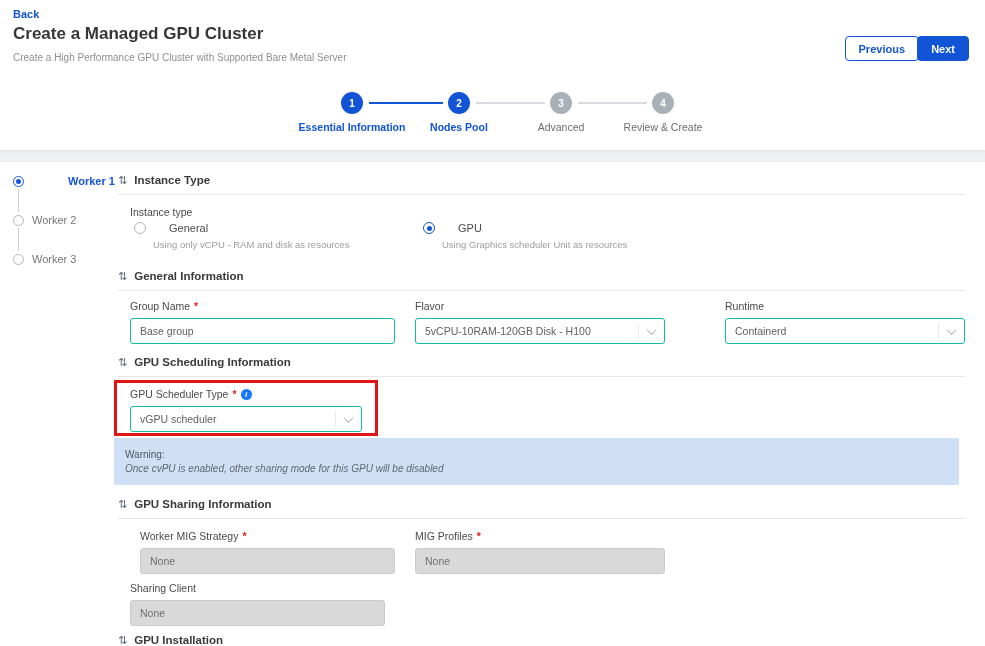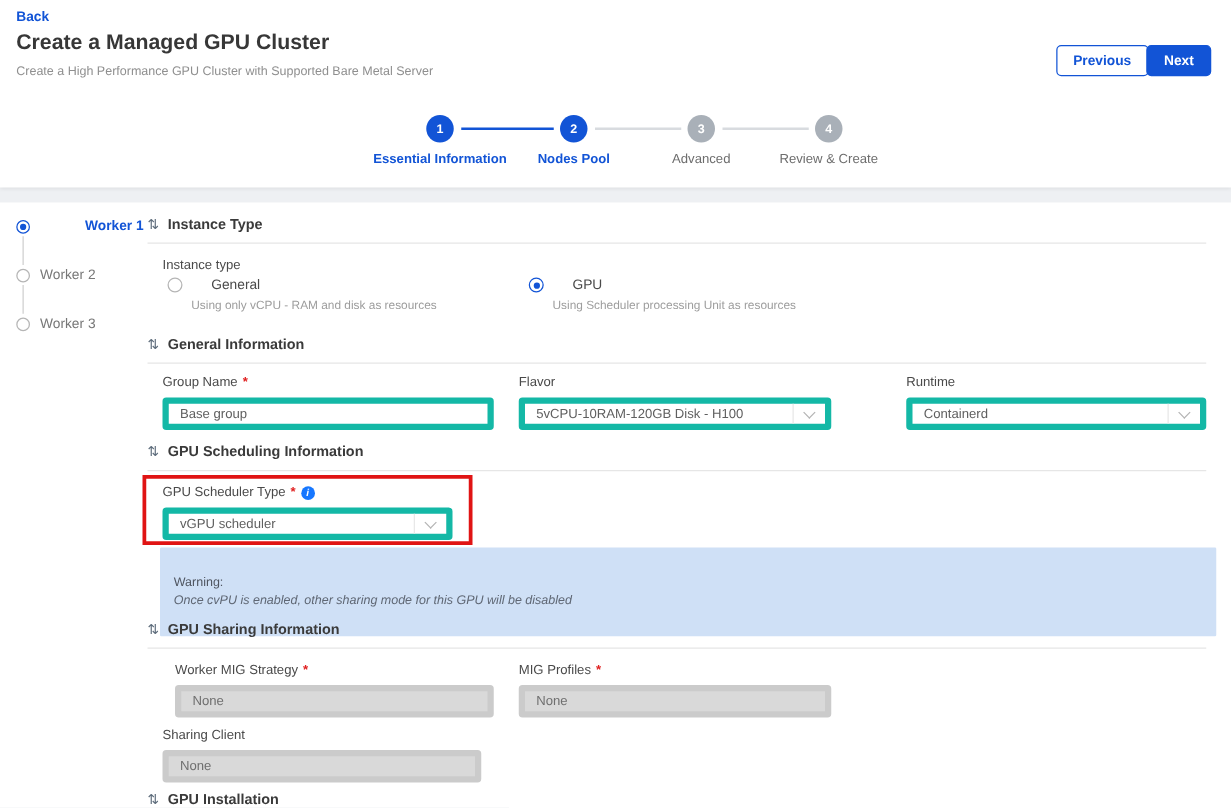--- a/index.html
+++ b/index.html
@@ -73,21 +73,21 @@
     display:flex; align-items:center; gap:7px;
     padding-bottom:8px; border-bottom:1px solid #e6e6e6;
   }
   .sec-icon { font-size:11px; color:#5c6b7a; line-height:1; }
   .sec-title { font-size:11.5px; font-weight:700; color:#3a3a3a; }
   
   .field-label { font-size:10.5px; color:#4a4a4a; display:flex; align-items:center; gap:4px; }
   .req { color:#e02020; font-weight:700; }
   .text-input, .select, .disabled-input {
     margin-top:6px; height:26px; width:100%;
-    border:5px solid #14b8a6; border-radius:3px;
+    border:1px solid #14b8a6; border-radius:3px;
     font-size:10.5px; color:#5f5f5f; padding:0 9px;
     display:flex; align-items:center; background:#fff;
   }
   input.text-input { font-family:"Liberation Sans","DejaVu Sans",sans-serif; outline:none; }
   .select { justify-content:space-between; cursor:pointer; }
   .select-arrow-wrap { border-left:1px solid #e8e8e8; padding-left:9px; height:16px; display:flex; align-items:center; }
   .chevron {
     width:7px; height:7px; border-right:1.5px solid #b3b3b3; border-bottom:1.5px solid #b3b3b3;
     transform:rotate(45deg) translate(-1px,-1px);
   }
@@ -107,22 +107,22 @@
     border-radius:50%; background:#1254d6;
   }
   .radio-label { font-size:11px; color:#4a4a4a; }
   .radio-helper { margin:5px 0 0 19px; font-size:9.5px; color:#9d9d9d; }
   
   .annotation-box {
     position:absolute; left:114px; top:218px; width:264px; height:56px;
     border:3px solid #e01414; pointer-events:none;
   }
   .warning-box {
-    position:absolute; left:128px; top:276px; width:845px;
-    background:#cfe0f6; padding:23px 11px; border-radius:1px;
+    position:absolute; left:114px; top:276px; width:845px;
+    background:#cfe0f6; padding:11px 11px; border-radius:1px;
   }
   .warning-title { font-size:10px; color:#4f5560; }
   .warning-msg { font-size:10px; font-style:italic; color:#5f6774; margin-top:3px; }
   
   .abs { position:absolute; }
 </style>
 </head>
 <body>
 
 <div class="header">
@@ -184,21 +184,21 @@
         <span class="radio-circle"></span>
         <span class="radio-label">General</span>
       </div>
       <div class="radio-helper">Using only vCPU - RAM and disk as resources</div>
     </div>
     <div class="radio-col" style="left:293px">
       <div class="radio-row selected">
         <span class="radio-circle"></span>
         <span class="radio-label">GPU</span>
       </div>
-      <div class="radio-helper">Using Scheduler processing Unit as resources</div>
+      <div class="radio-helper">Using Graphics scheduler Unit as resources</div>
     </div>
   </div>
 
   <div class="section" style="top:108px">
     <span class="sec-icon">⇅</span>
     <span class="sec-title">General Information</span>
   </div>
 
   <div class="abs" style="left:130px; top:138px; width:265px">
     <div class="field-label">

